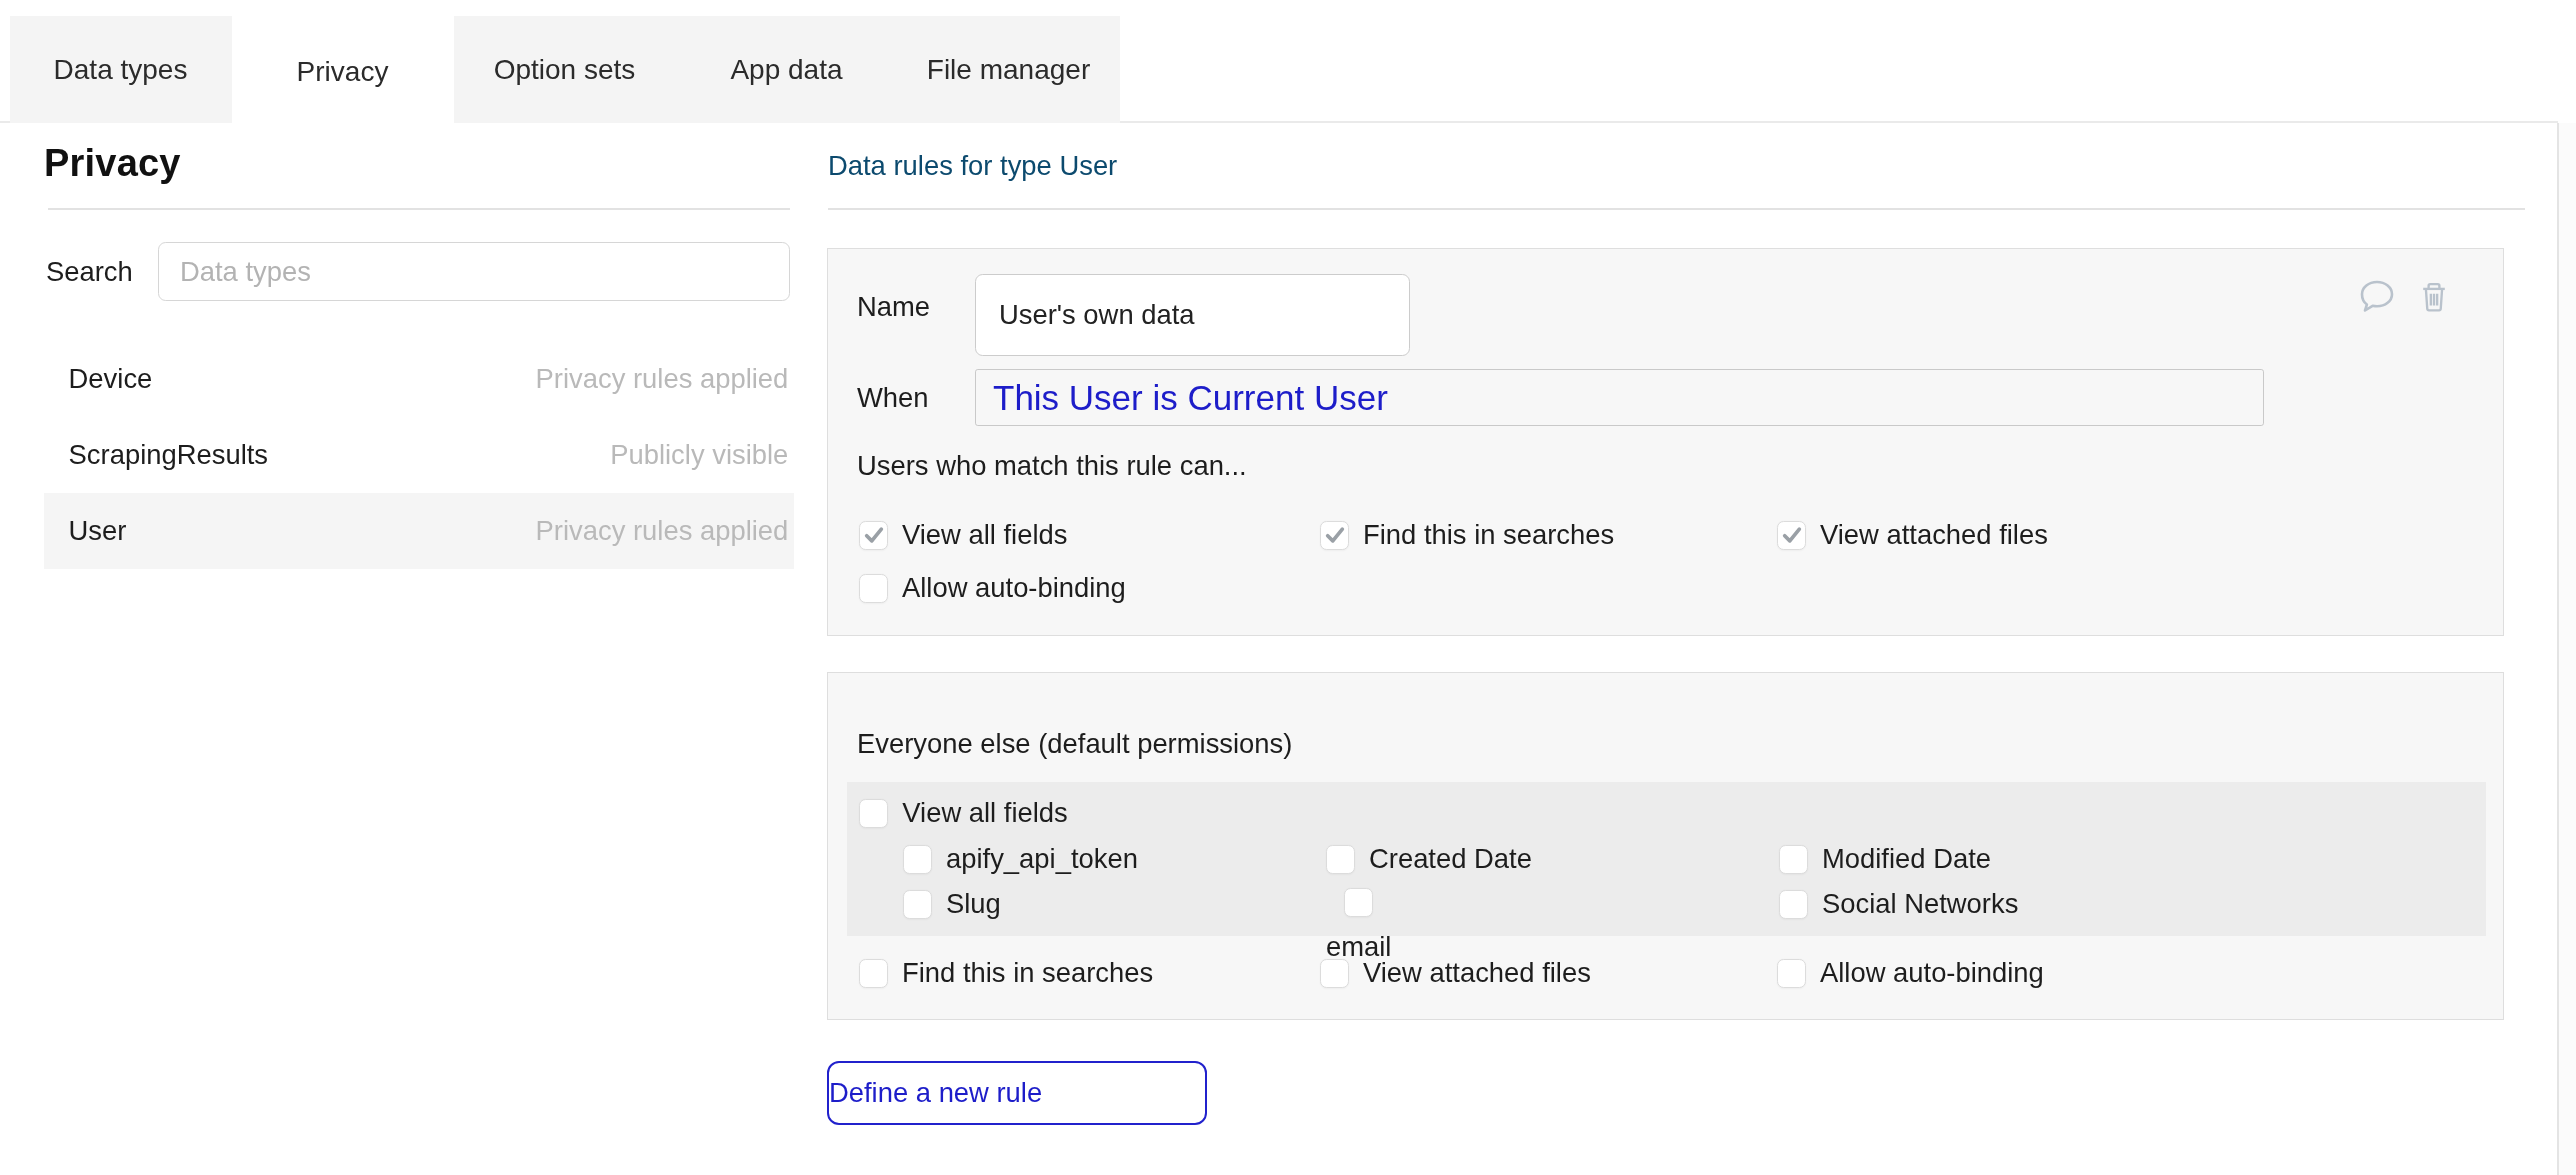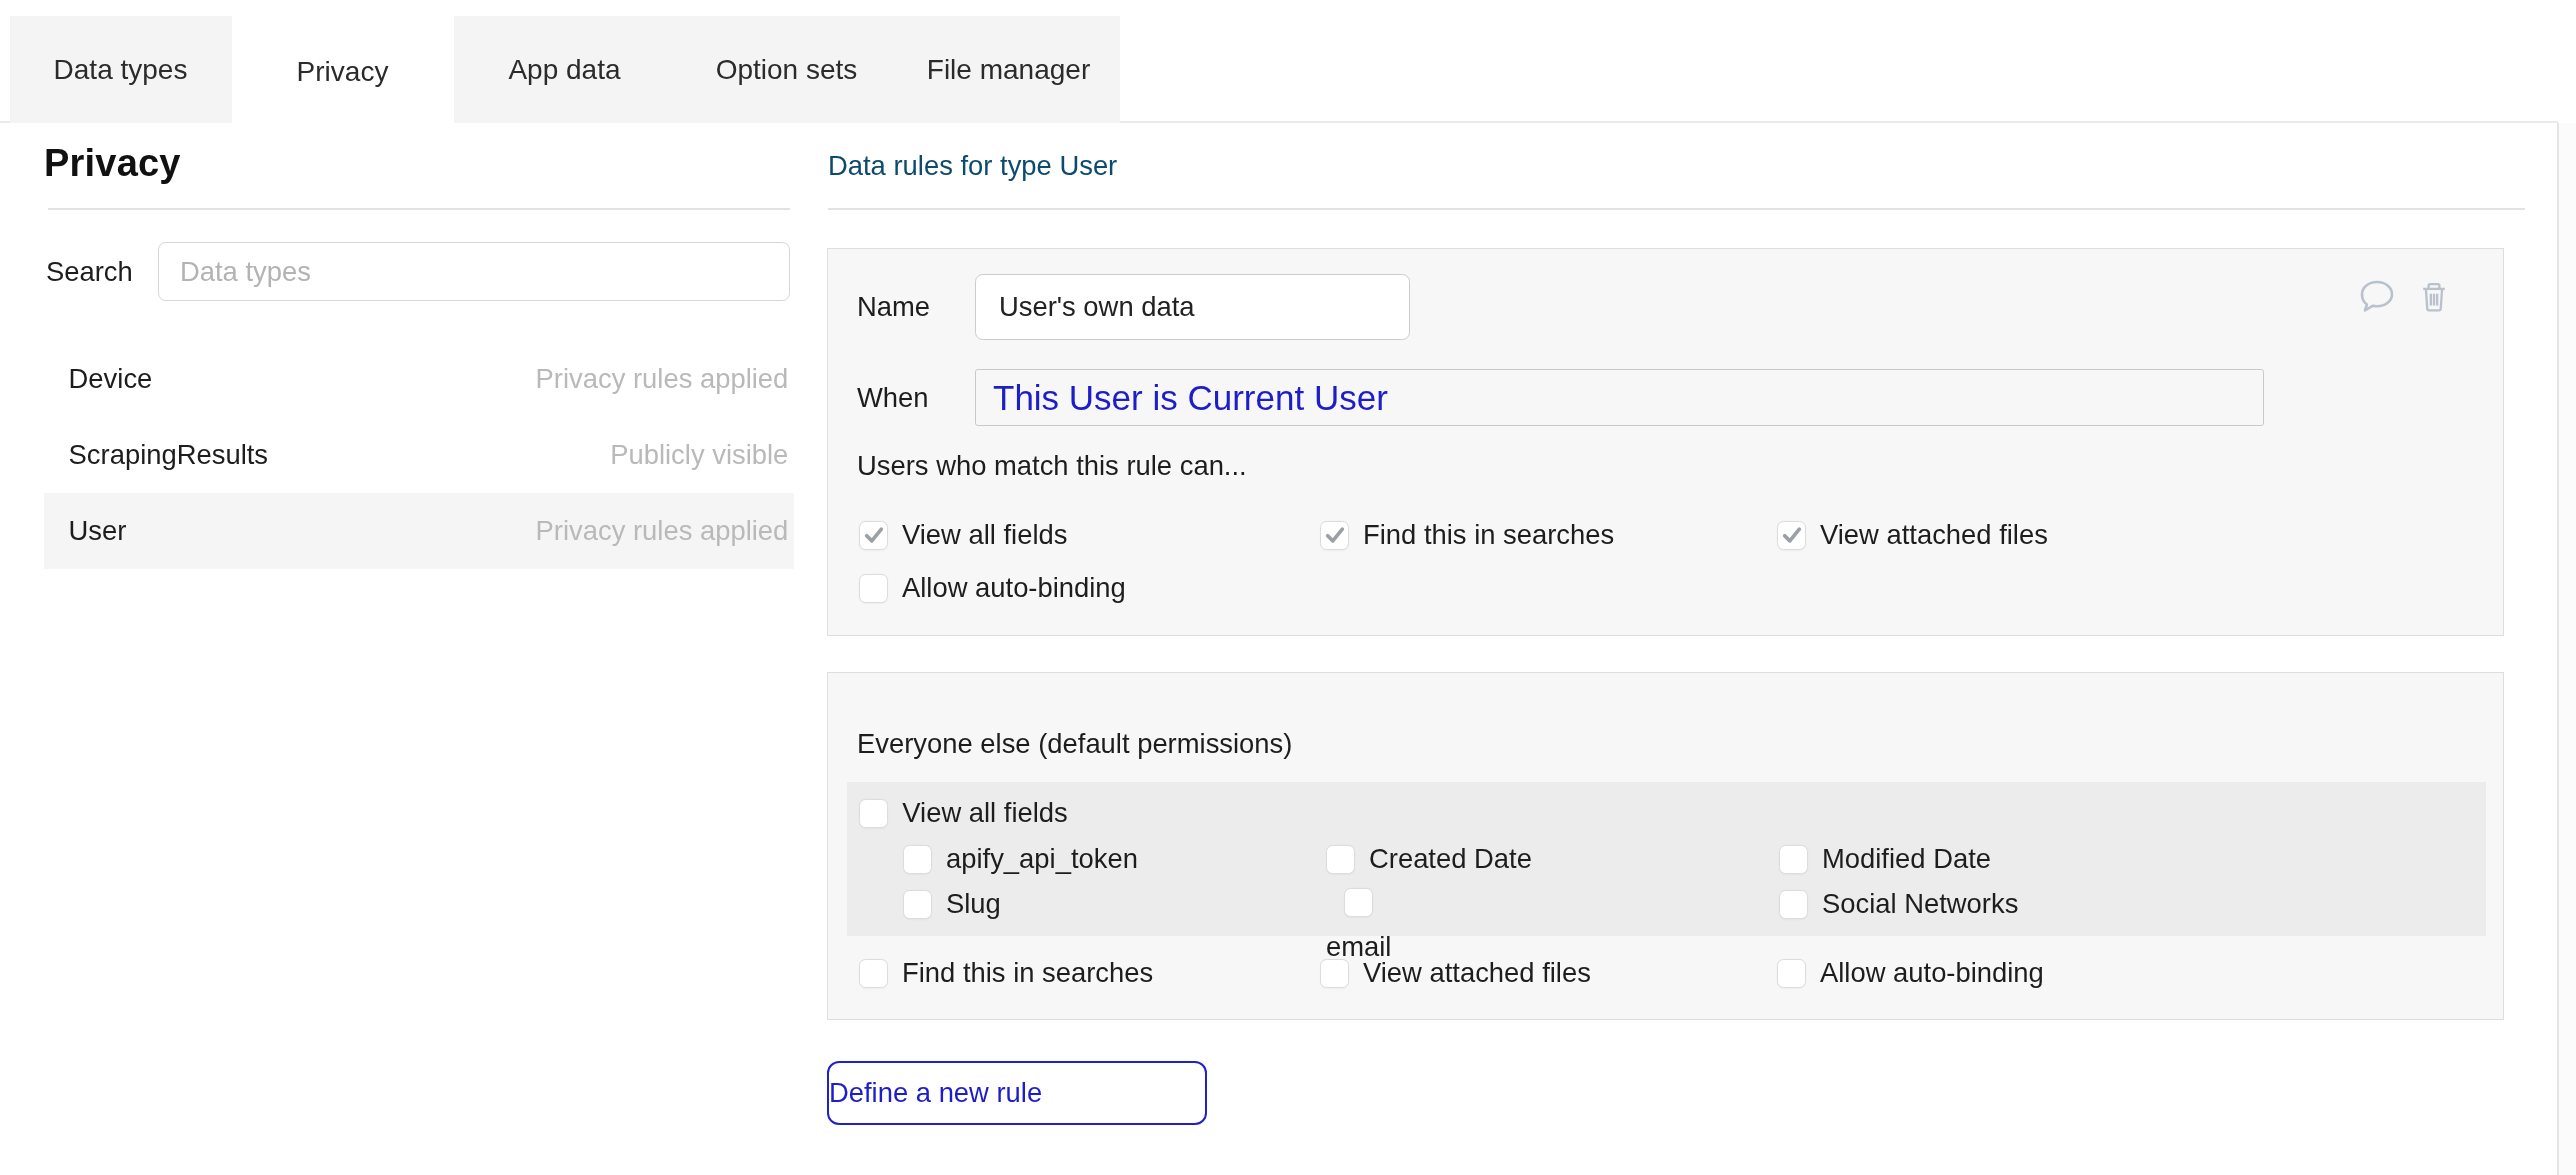--- a/index.html
+++ b/index.html
@@ -40,21 +40,21 @@
   .main-divider { position:absolute; left:828px; top:208px; width:1697px; height:1.9px; background:#e2e2e2; }
 
   .card { position:absolute; left:827px; width:1677px; background:#f7f7f7; border:0.9px solid #dedede; }
   .card1 { top:248px; height:388px; }
   .card2 { top:672px; height:348px; }
 
   .field-label { position:absolute; font-size:27.4px; color:#1d1d1d; }
   .lbl-name { left:29px; top:24.6px; height:66px; line-height:66px; }
   .lbl-when { left:29px; top:120px; height:57px; line-height:57px; }
 
-  .name-input { position:absolute; left:147px; top:24.6px; width:435px; height:66px; background:#fff;
+  .name-input { position:absolute; left:147px; top:24.6px; width:435px; height:82px; background:#fff;
                 border:0.9px solid #cccccc; border-radius:7.6px; font-size:27.4px; padding:0 23px; color:#222; outline:none;
                 font-family:"Liberation Sans","DejaVu Sans",sans-serif; }
   .when-box { position:absolute; left:147px; top:120px; width:1289px; height:57px; background:transparent;
               border:0.9px solid #c9c9c9; border-radius:2.8px; display:flex; align-items:center; padding:0 17px;
               font-size:35px; color:#1d1dc9; cursor:pointer; }
 
   .card-icons { position:absolute; right:49px; top:28px; display:flex; align-items:center; gap:17px; }
   .card-icons .icon-btn { width:40px; height:40px; display:flex; align-items:center; justify-content:center; cursor:pointer; }
 
   .match-text { position:absolute; left:29px; top:201px; font-size:27.4px; color:#1d1d1d; }
@@ -100,24 +100,24 @@
 
   <div class="tabbar-border"></div>
   <div class="tabbar">
     <div class="tab">
         <span>Data types</span>
       </div>
     <div class="tab active">
         <span>Privacy</span>
       </div>
     <div class="tab">
+        <span>Option sets</span>
+      </div>
+    <div class="tab">
         <span>App data</span>
-      </div>
-    <div class="tab">
-        <span>Option sets</span>
       </div>
     <div class="tab">
         <span>File manager</span>
       </div>
   </div>
 
   <div class="right-border"></div>
   <div class="right-gutter"></div>
 
   <div class="sidebar">

